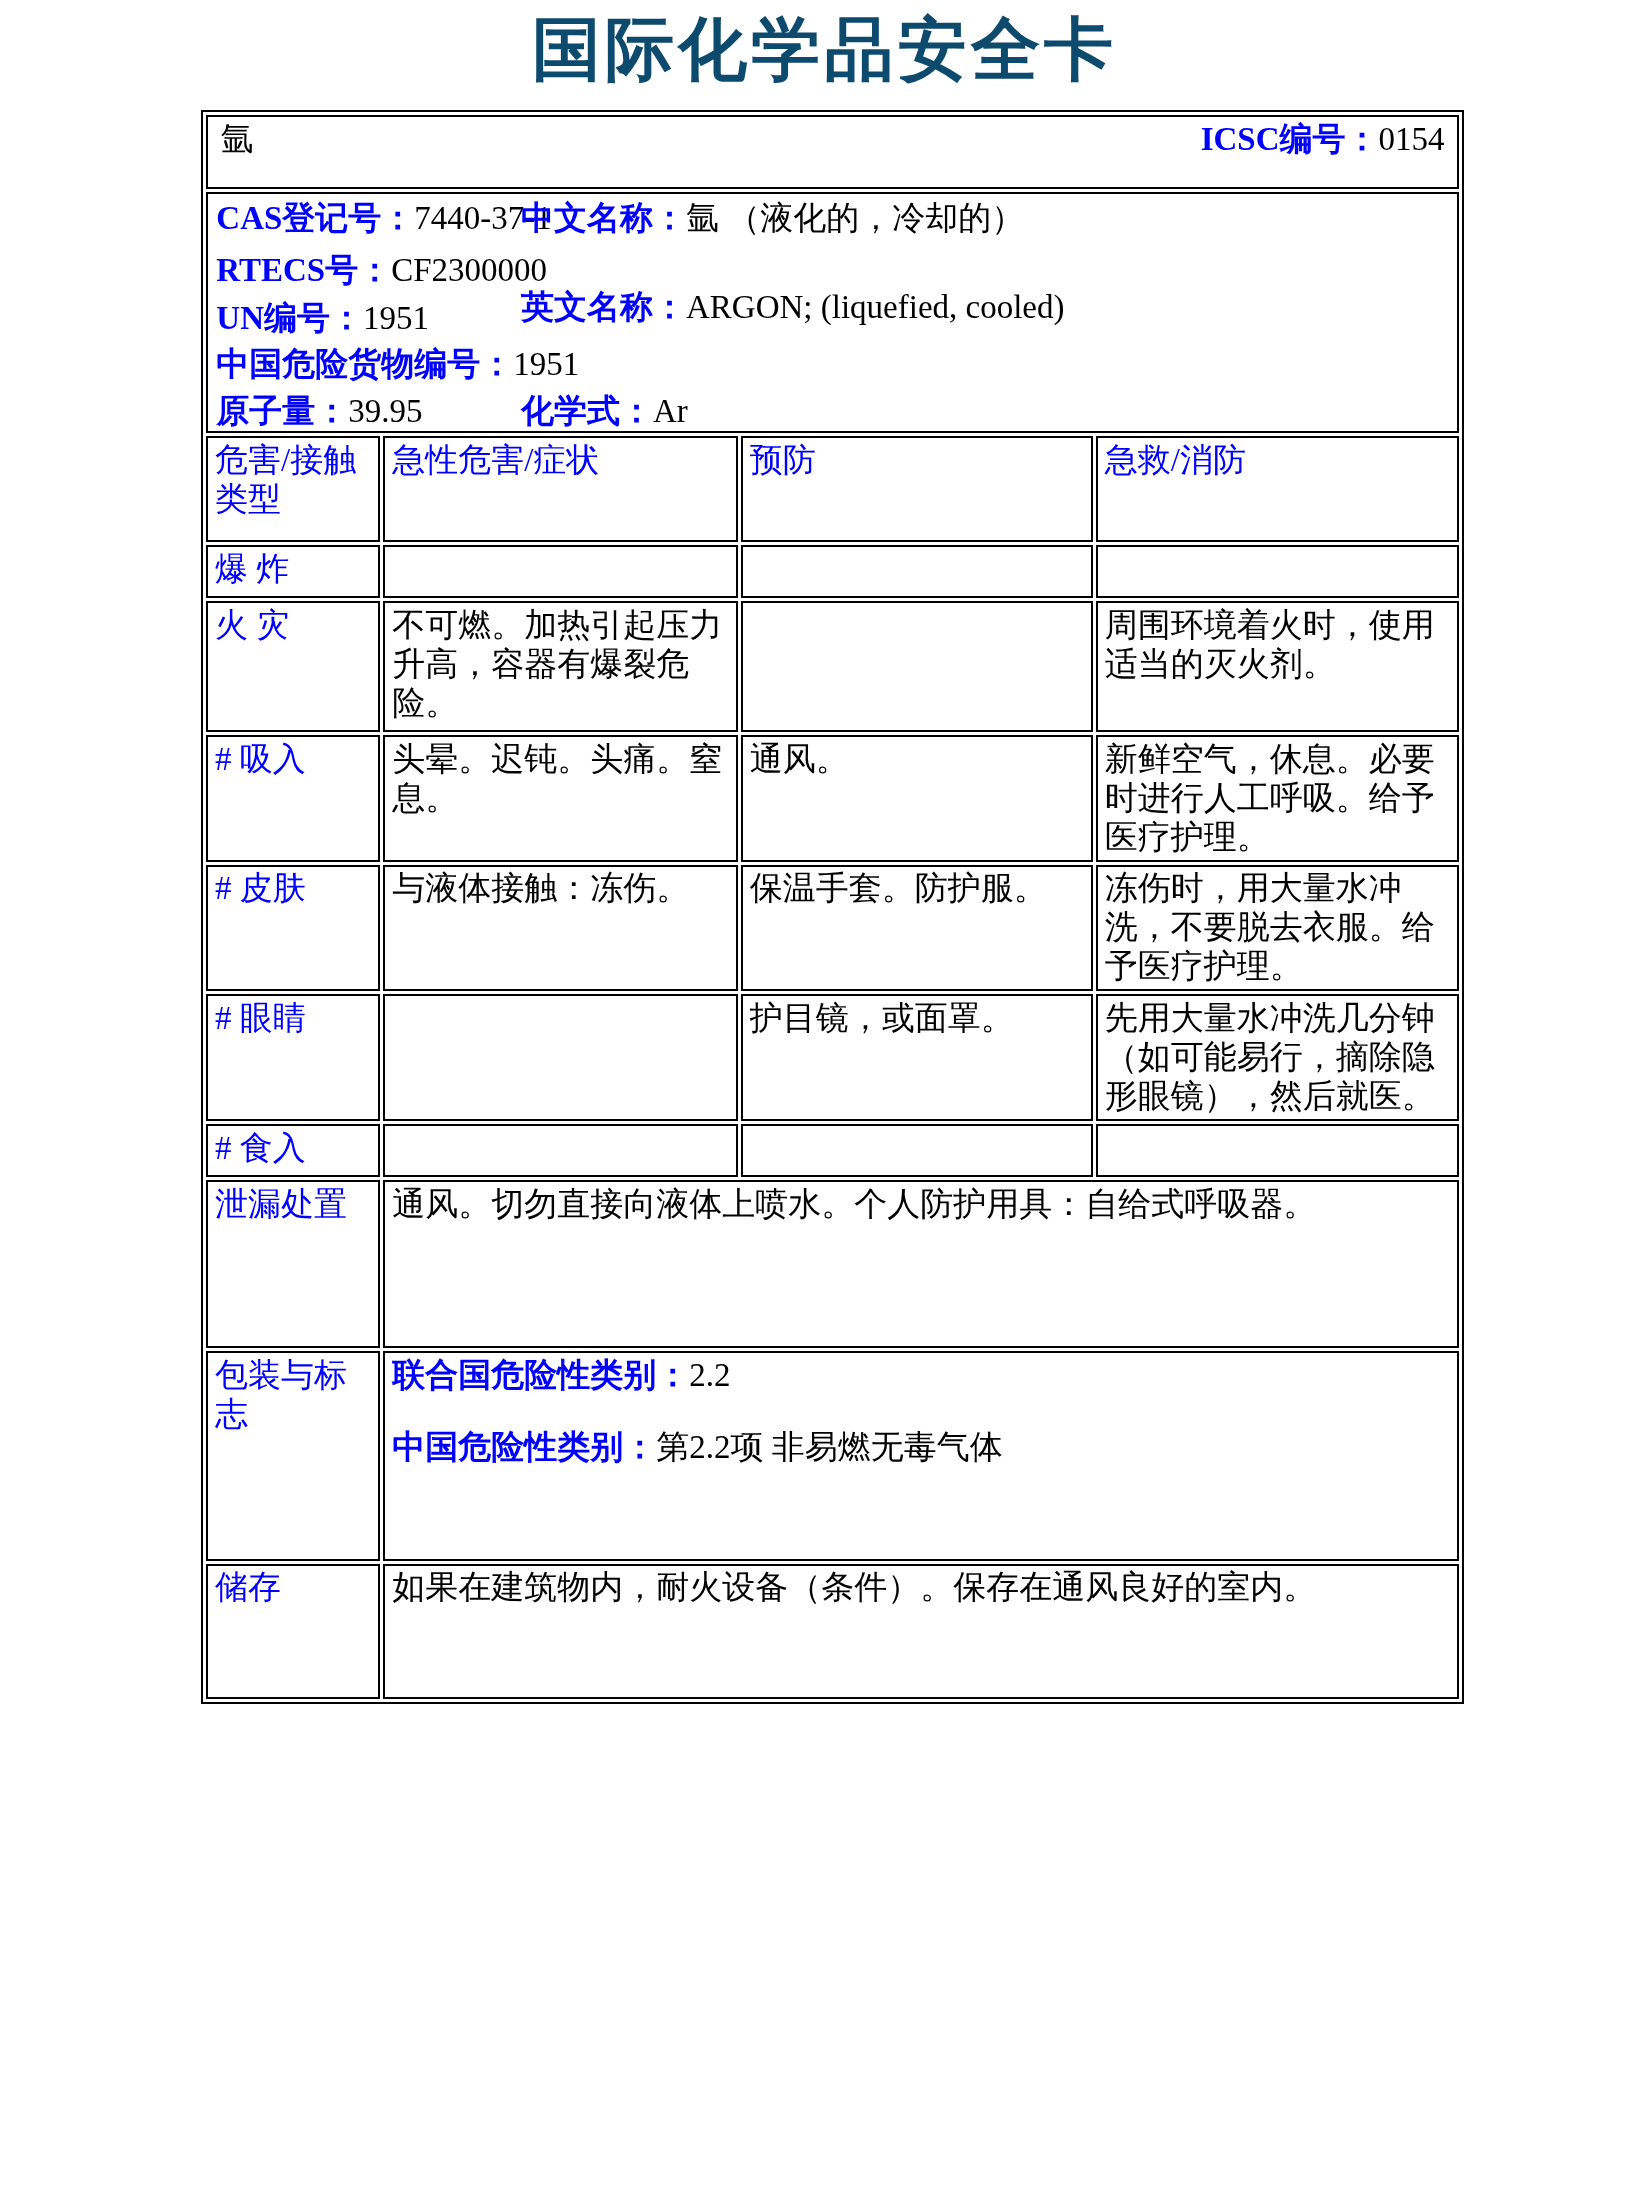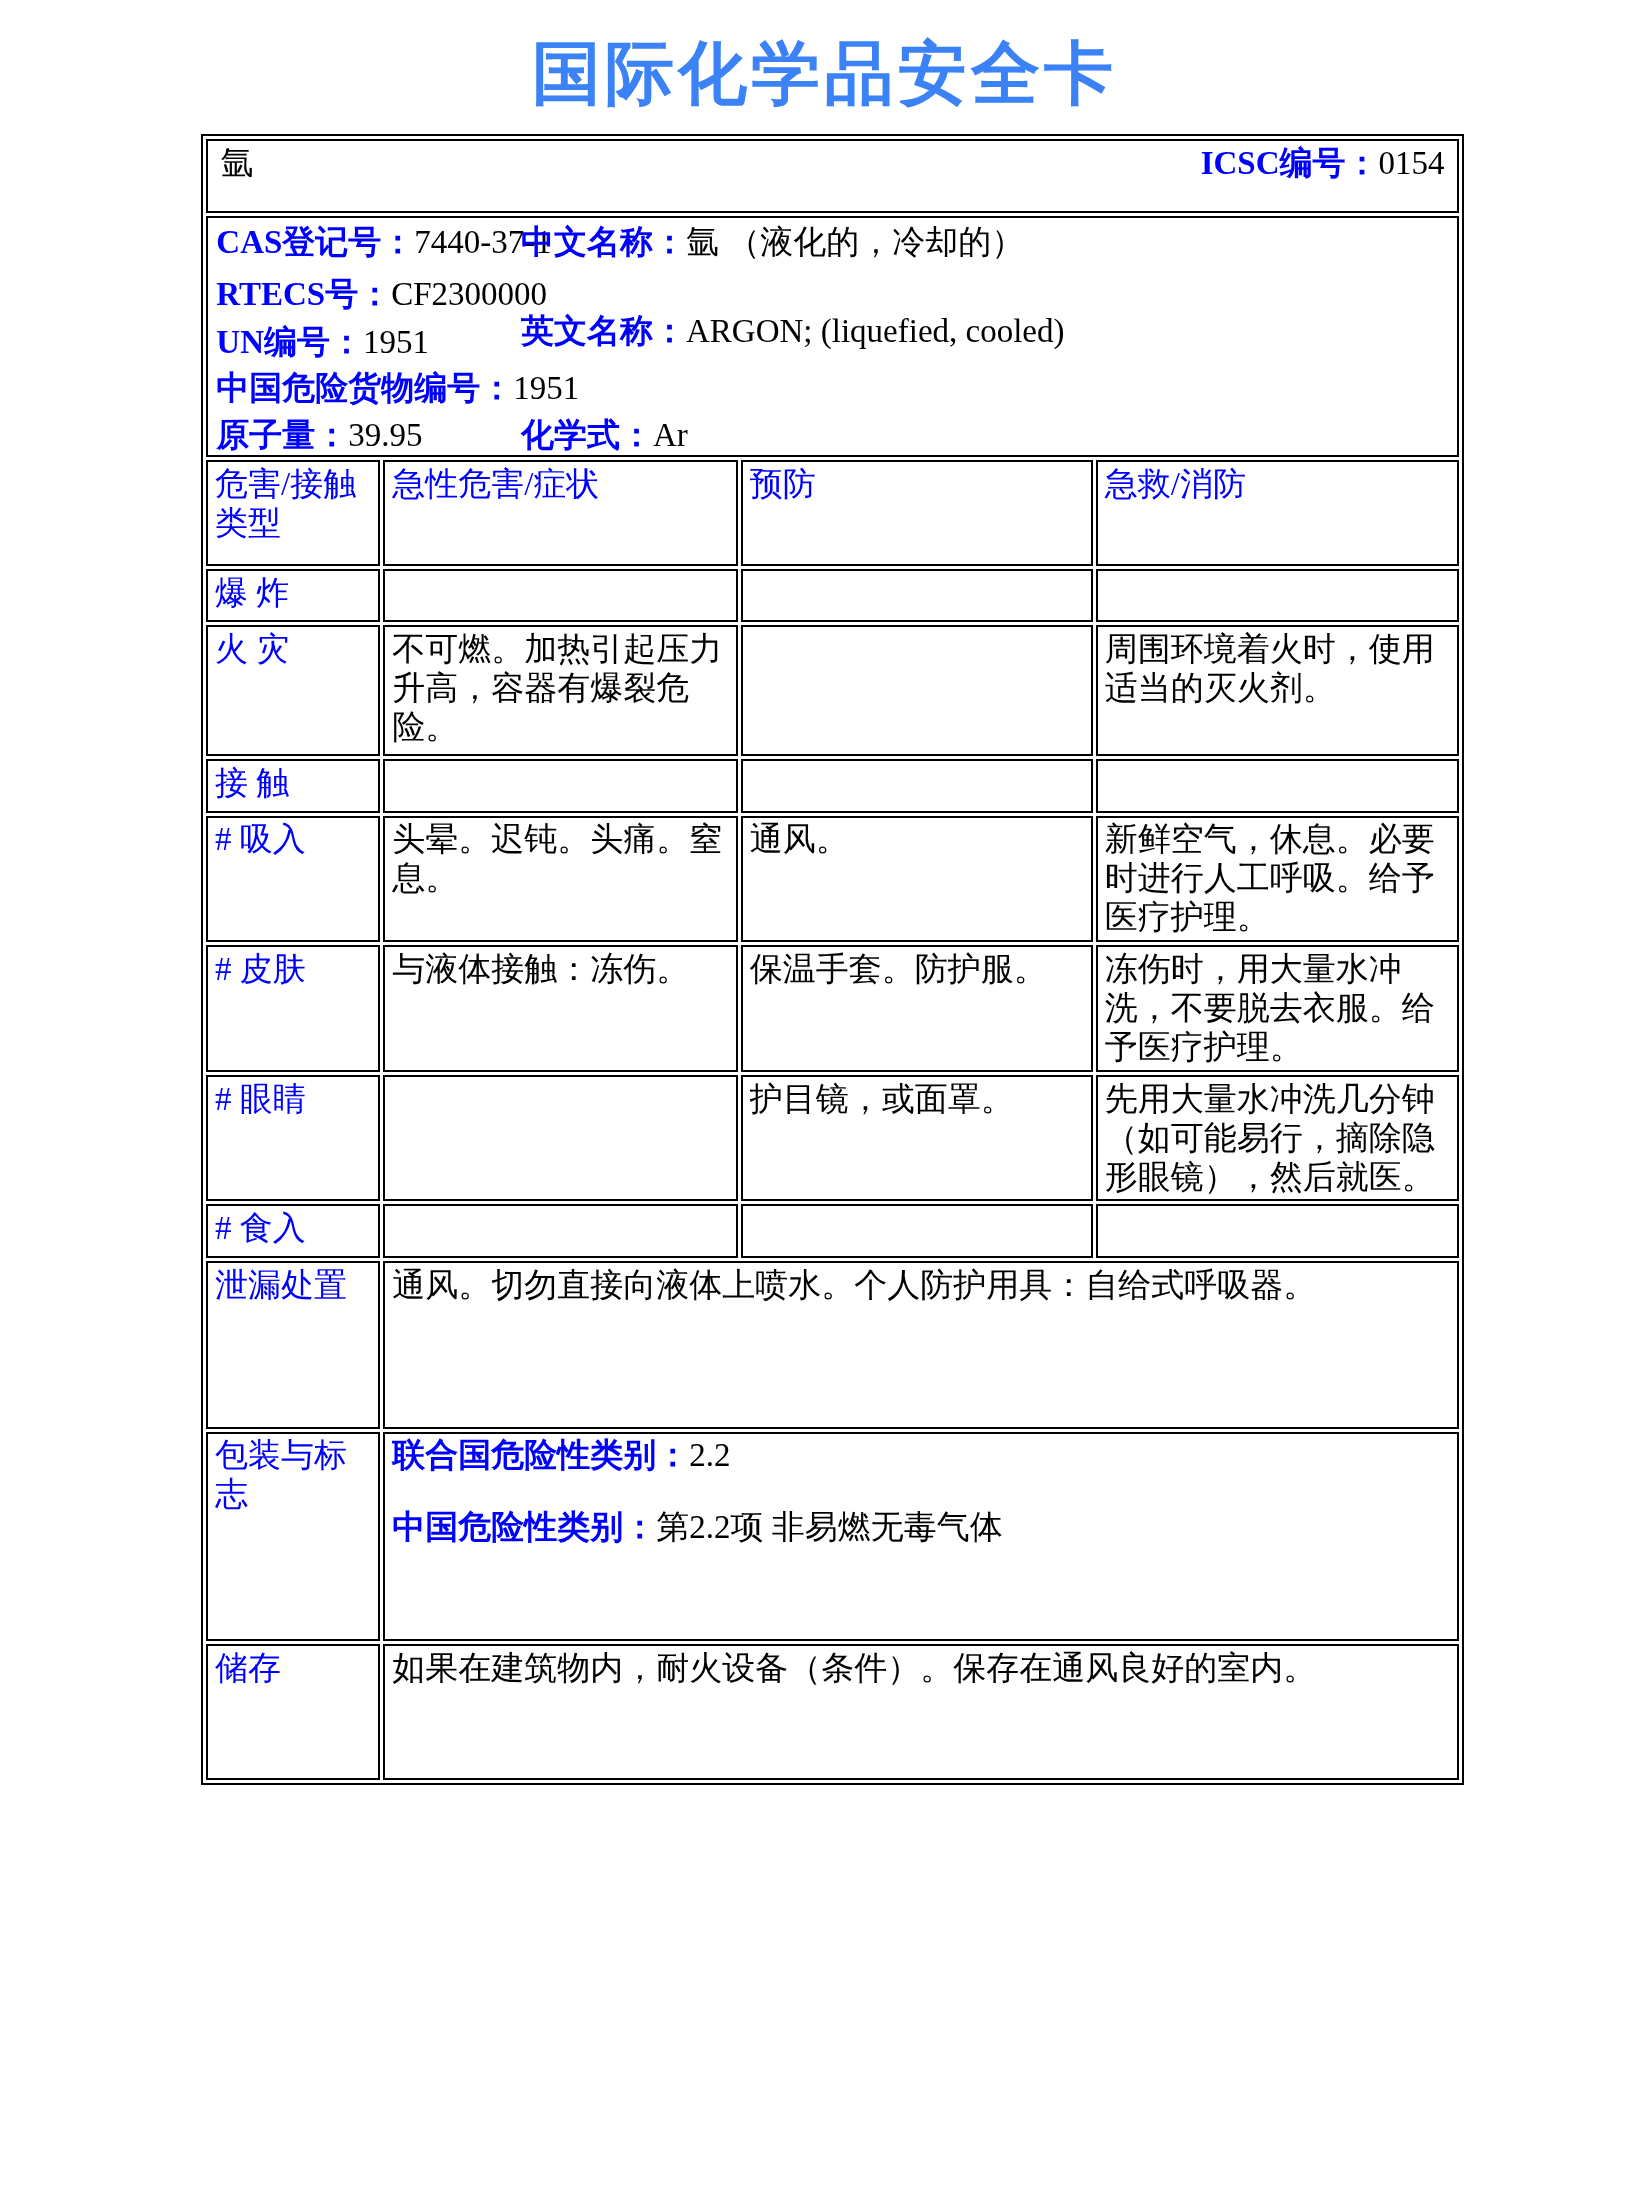--- a/index.html
+++ b/index.html
@@ -1,22 +1,22 @@
 <!DOCTYPE html>
 <html style="font-size:11px"><head>
 <meta charset="utf-8">
 <style>
   html,body{margin:0;padding:0;}
   body{
     width:1649px;height:2205px;background:#ffffff;position:relative;
     font-family:"Liberation Serif","DejaVu Serif",serif;color:#000;
   }
   .page-title{
-    margin:28px 0 14px 0;text-align:center;
-    font-size:69px;font-weight:bold;color:#3b82f6;letter-spacing:4.2px;
+    margin:4px 0 14px 0;text-align:center;
+    font-size:69px;font-weight:bold;color:#0c4a6e;letter-spacing:4.2px;
     font-family:"Liberation Serif","DejaVu Serif",serif;
   }
   .card{width:1263px;margin-left:201px;}
   table.icsc{
     width:100%;border-collapse:separate;border-spacing:3.5px;
     border:2.8px solid #000;table-layout:fixed;background:#fff;
   }
   table.icsc td, table.icsc th{
     border:2.1px solid #000;background:#fff;
     font-size:33px;line-height:39px;vertical-align:top;
@@ -111,26 +111,20 @@
       <td class="content-cell"></td>
     </tr>
 
     <tr>
       <td class="row-label" style="height:121px;">火 灾</td>
       <td class="content-cell">不可燃。加热引起压力升高，容器有爆裂危险。</td>
       <td class="content-cell"></td>
       <td class="content-cell">周围环境着火时，使用适当的灭火剂。</td>
     </tr>
 
-    <tr>
-      <td class="row-label" style="height:44px;">接 触</td>
-      <td class="content-cell"></td>
-      <td class="content-cell"></td>
-      <td class="content-cell"></td>
-    </tr>
 
     <tr>
       <td class="row-label" style="height:116px;"># 吸入</td>
       <td class="content-cell">头晕。迟钝。头痛。窒息。</td>
       <td class="content-cell">通风。</td>
       <td class="content-cell">新鲜空气，休息。必要时进行人工呼吸。给予医疗护理。</td>
     </tr>
 
     <tr>
       <td class="row-label" style="height:116px;"># 皮肤</td>

